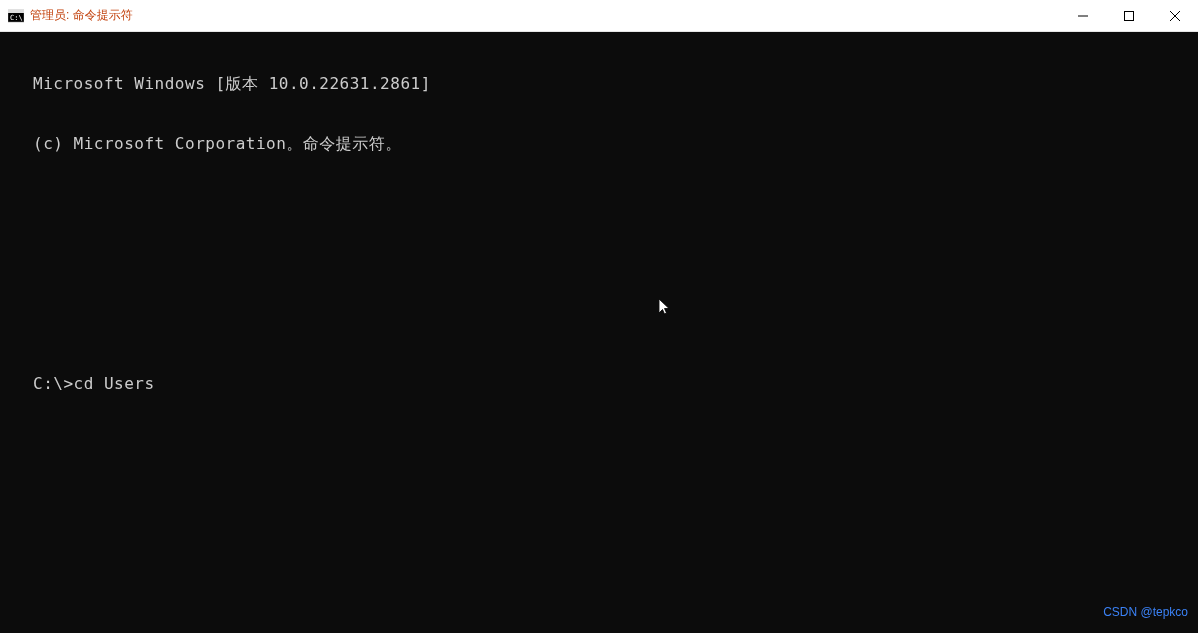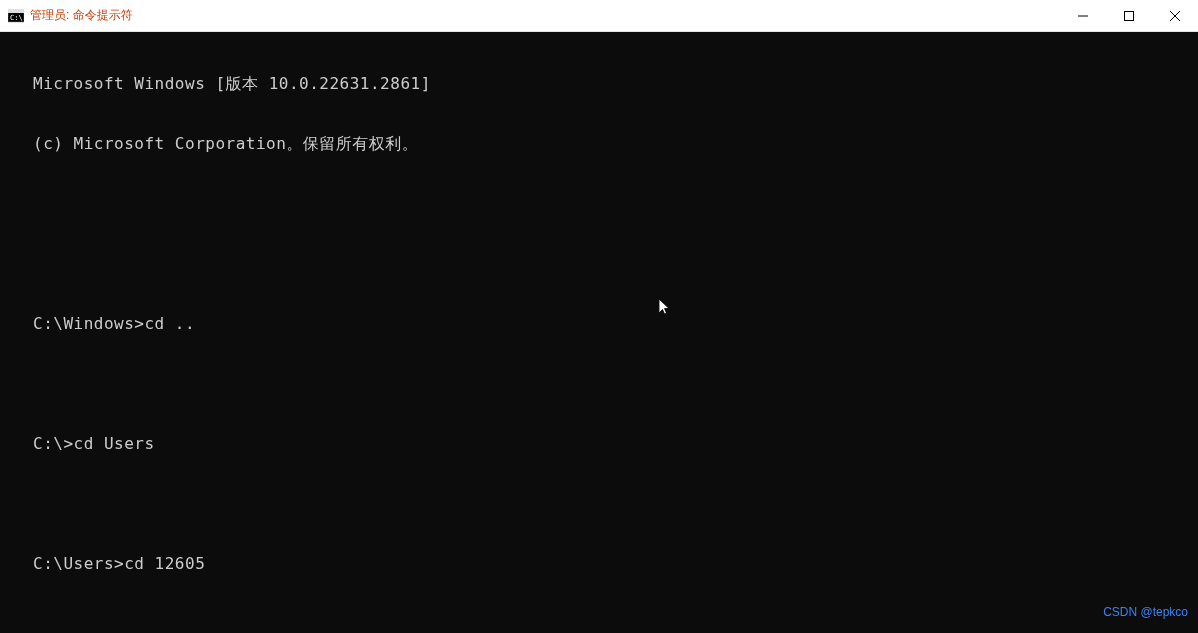--- a/index.html
+++ b/index.html
@@ -130,28 +130,26 @@
       <svg viewBox="0 0 10 10">
           <line x1="0" y1="0" x2="10" y2="10"></line>
           <line x1="10" y1="0" x2="0" y2="10"></line>
         </svg>
     </div>
   </div>
 </div>
 
 <div class="terminal">
   <div class="terminal-line">Microsoft Windows [版本 10.0.22631.2861]</div>
-  <div class="terminal-line">(c) Microsoft Corporation。保留所有权利。</div>
+  <div class="terminal-line">(c) Microsoft Corporation。命令提示符。</div>
   <div class="terminal-line"></div>
   <div class="terminal-line"></div>
-  <div class="terminal-line">C:\Windows&gt;cd ..</div>
   <div class="terminal-line"></div>
   <div class="terminal-line">C:\&gt;cd Users</div>
   <div class="terminal-line"></div>
-  <div class="terminal-line">C:\Users&gt;cd 12605</div>
   
   
   
   
 
   <div class="cursor-pointer">
     <svg viewBox="0 0 12 18">
       <path d="M0,0 L0,14 L3.5,10.5 L5.5,15 L7.5,14 L5.5,9.5 L10,9.5 Z" fill="#fff" stroke="#000" stroke-width="0.8"></path>
     </svg>
   </div>

